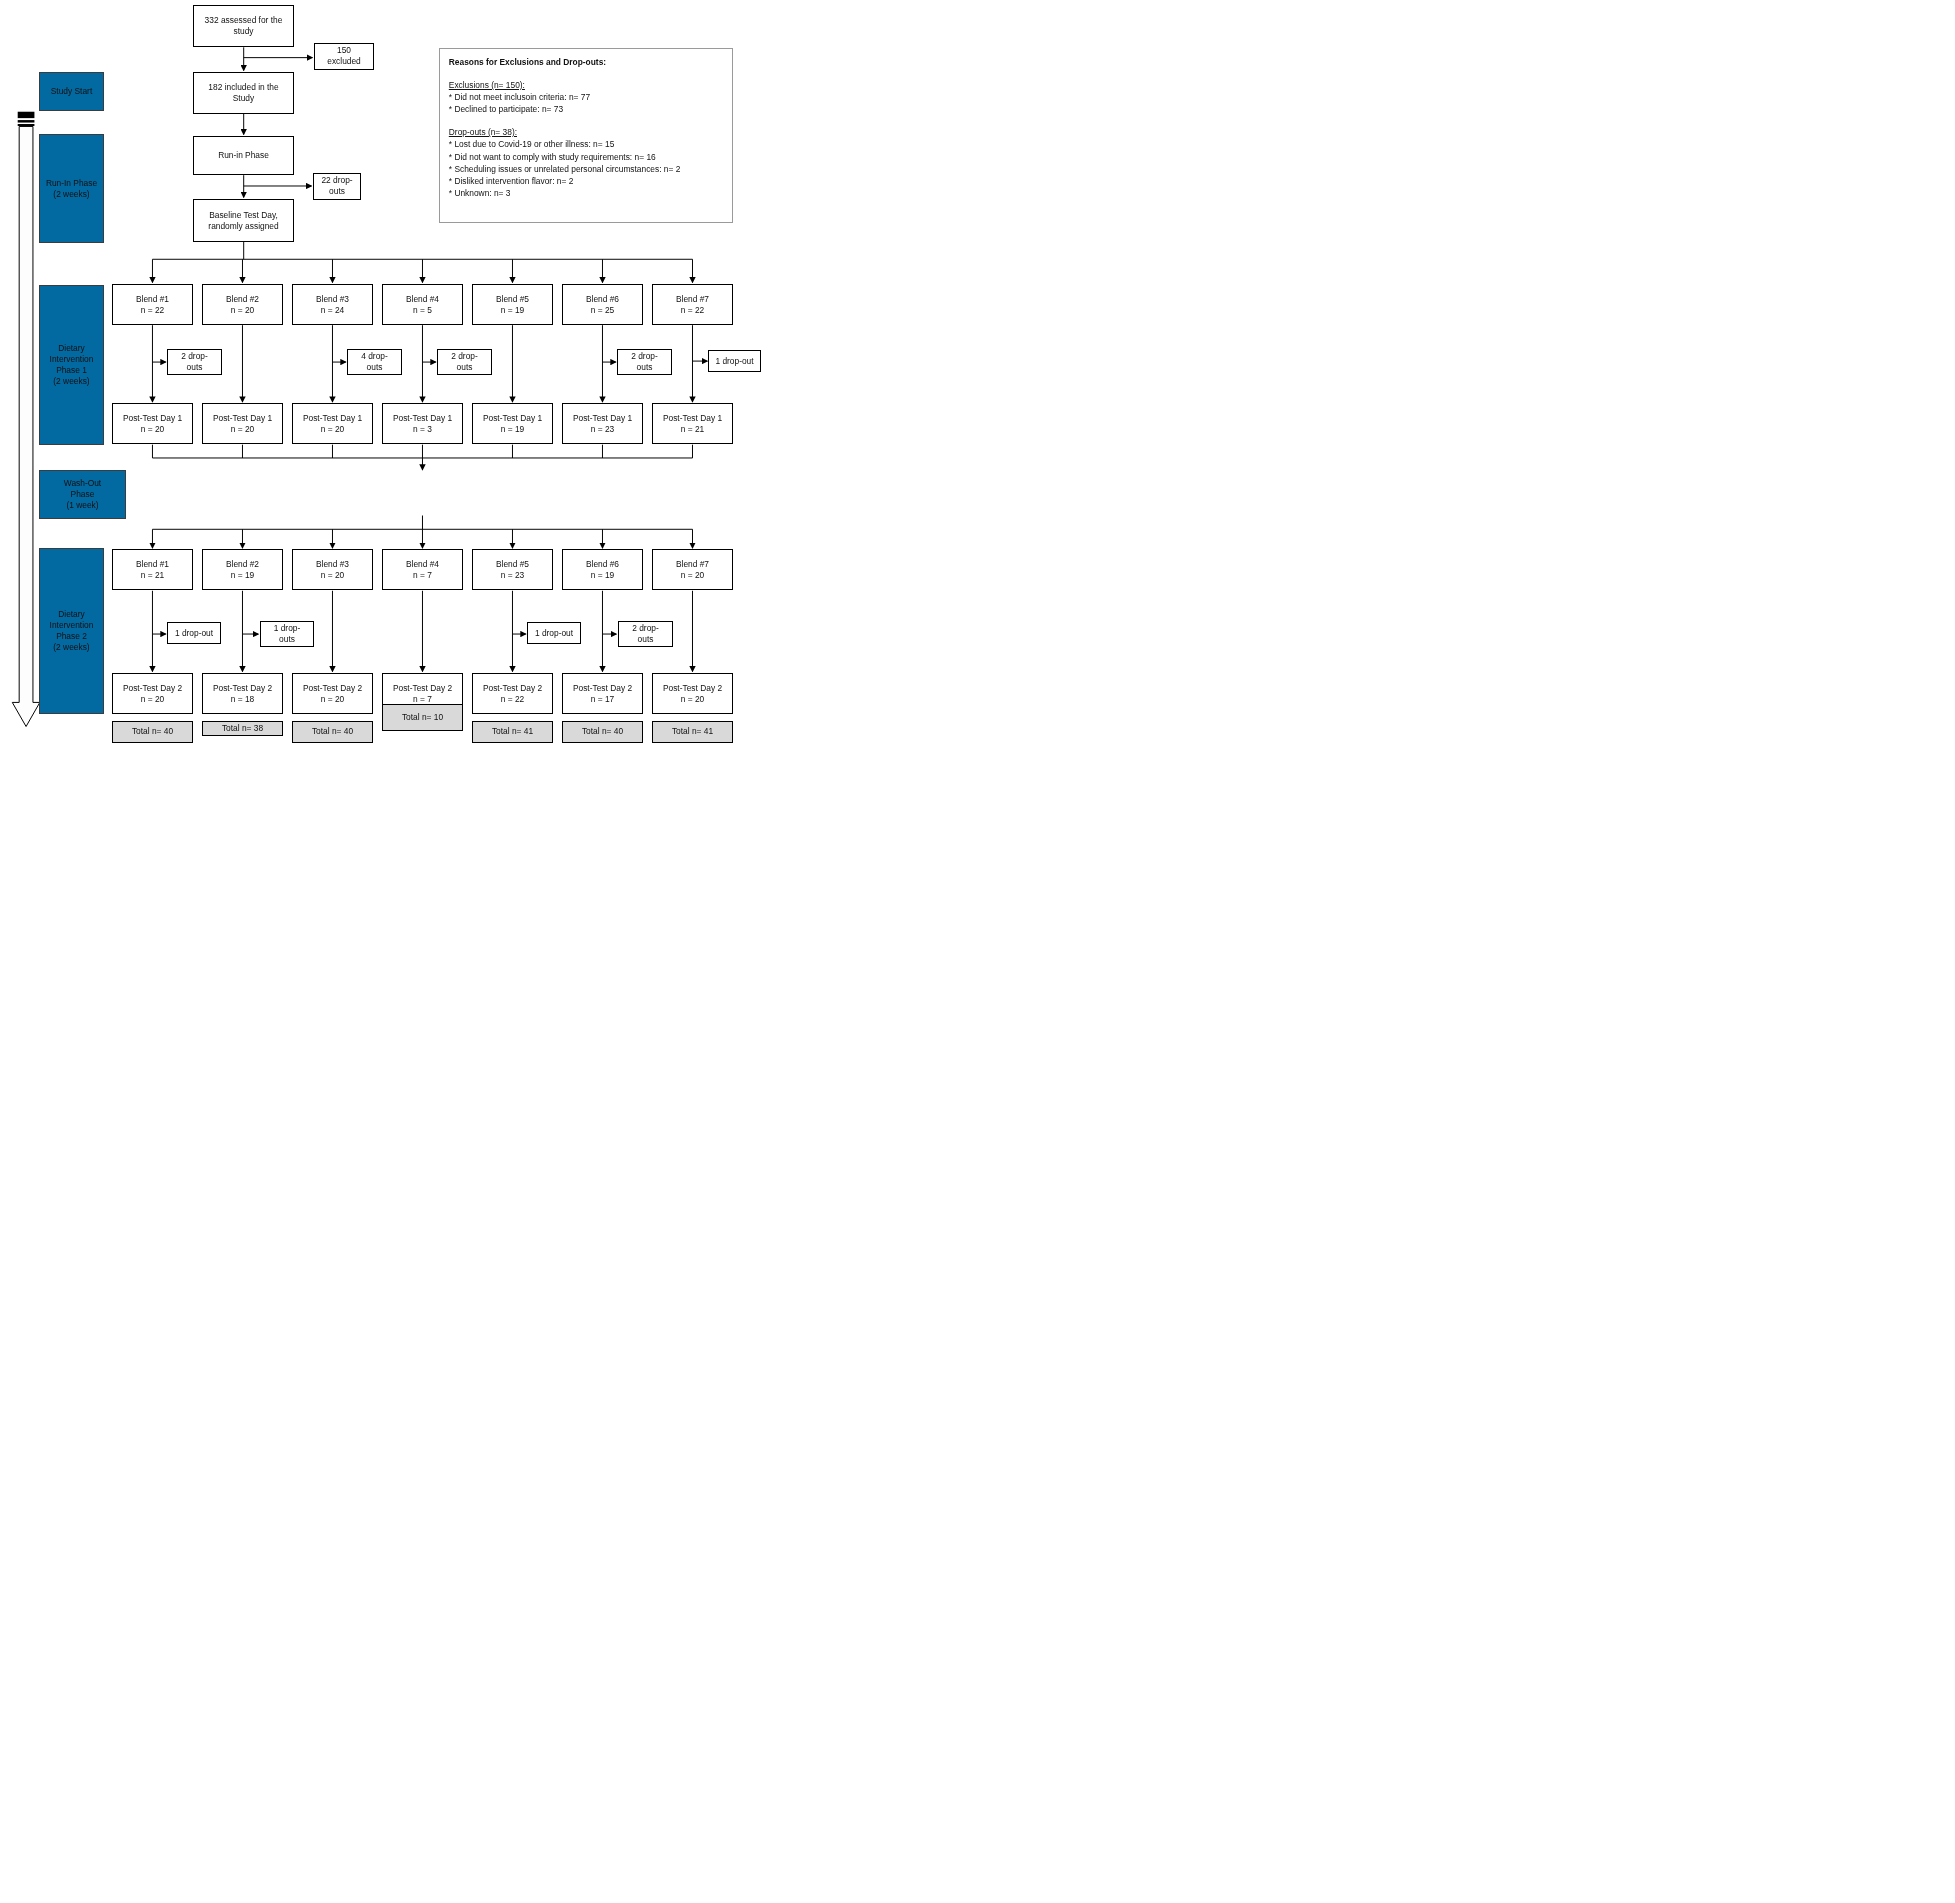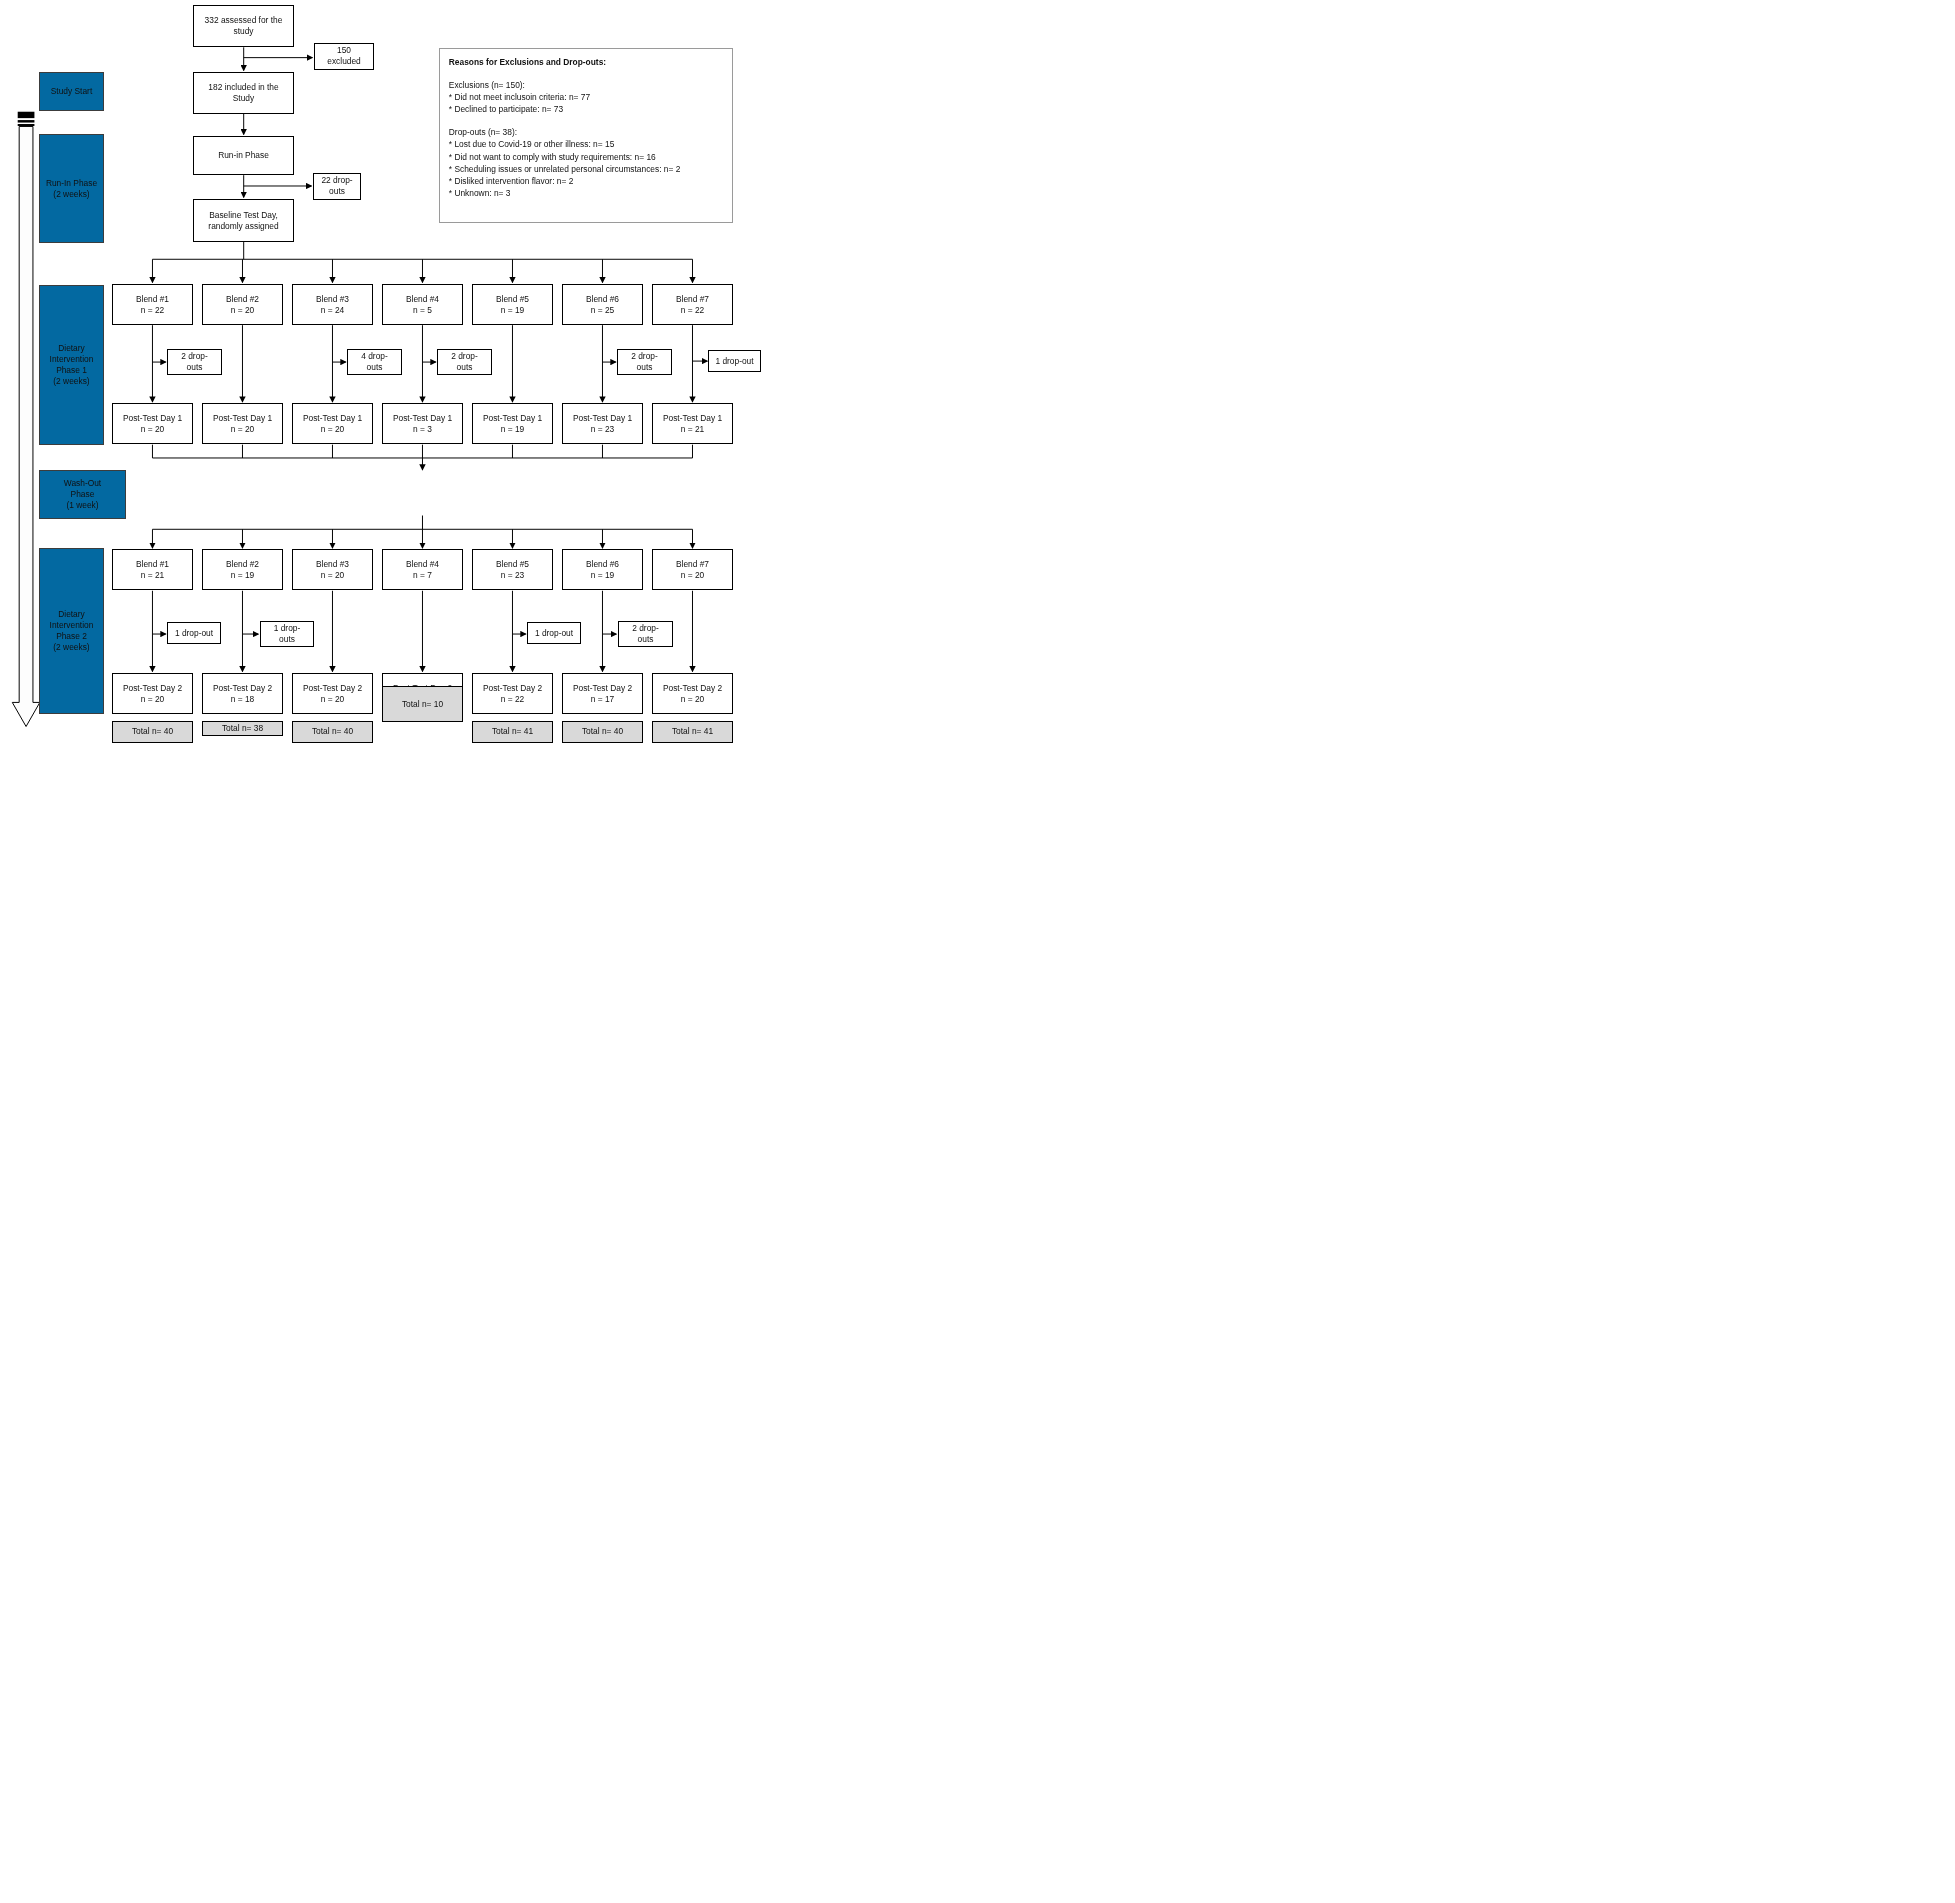--- a/index.html
+++ b/index.html
@@ -14,21 +14,21 @@
     font-size:8.4px; line-height:1.3; padding:1px 2px;
   }
   .phase { background:#0369a1; border:0.7px solid #3c3c3c; }
   .total { background:#d9d9d9; }
   .reasons {
     position:absolute; box-sizing:border-box;
     border:0.7px solid #9a9a9a; background:#fff;
     padding:6.9px 8.8px; font-size:8.4px; line-height:1.45;
   }
   .reasons .title { font-weight:bold; }
-  .reasons .heading { }
+  .reasons .heading { text-decoration:underline; }
   .reasons .gap { height:10.8px; }
 </style>
 </head>
 <body>
 
 <div class="canvas">
 
   <svg class="connectors" width="782" height="762" viewBox="0 0 1590 1549">
     <defs>
       <marker id="ah" viewBox="0 0 10 10" refX="8.5" refY="5" markerWidth="6.5" markerHeight="6.5" orient="auto">
@@ -226,19 +226,19 @@
   <div class="box" style="left:472px;top:673px;width:81px;height:41px">Post-Test Day 2
 n = 22</div>
   <div class="box" style="left:562px;top:673px;width:81px;height:41px">Post-Test Day 2
 n = 17</div>
   <div class="box" style="left:652px;top:673px;width:81px;height:41px">Post-Test Day 2
 n = 20</div>
 
   <div class="box total" style="left:112px;top:721px;width:81px;height:21.6px">Total n= 40</div>
   <div class="box total" style="left:202px;top:721px;width:81px;height:15px">Total n= 38</div>
   <div class="box total" style="left:292px;top:721px;width:81px;height:21.6px">Total n= 40</div>
-  <div class="box total" style="left:382px;top:686px;width:81px;height:36px">Total n= 10</div>
+  <div class="box total" style="left:382px;top:704px;width:81px;height:27px">Total n= 10</div>
   <div class="box total" style="left:472px;top:721px;width:81px;height:21.6px">Total n= 41</div>
   <div class="box total" style="left:562px;top:721px;width:81px;height:21.6px">Total n= 40</div>
   <div class="box total" style="left:652px;top:721px;width:81px;height:21.6px">Total n= 41</div>
 
 </div>
 
 
 </body></html>

